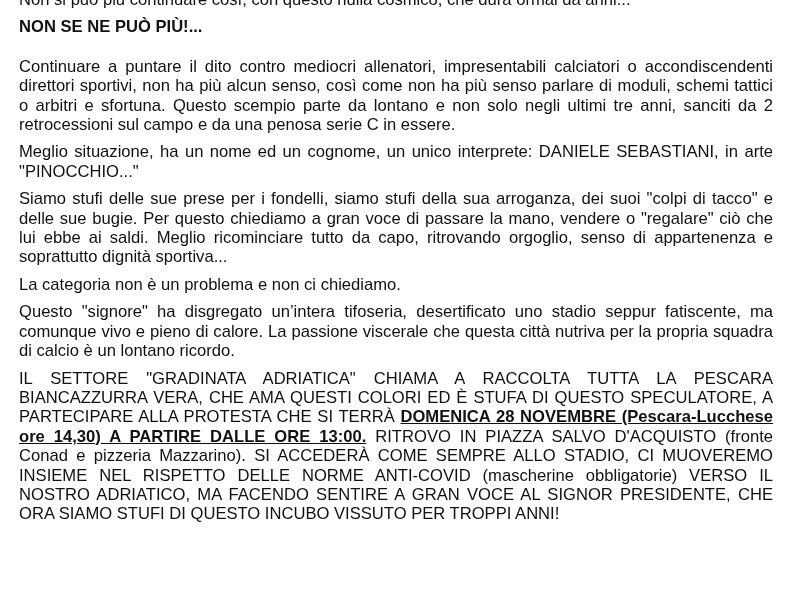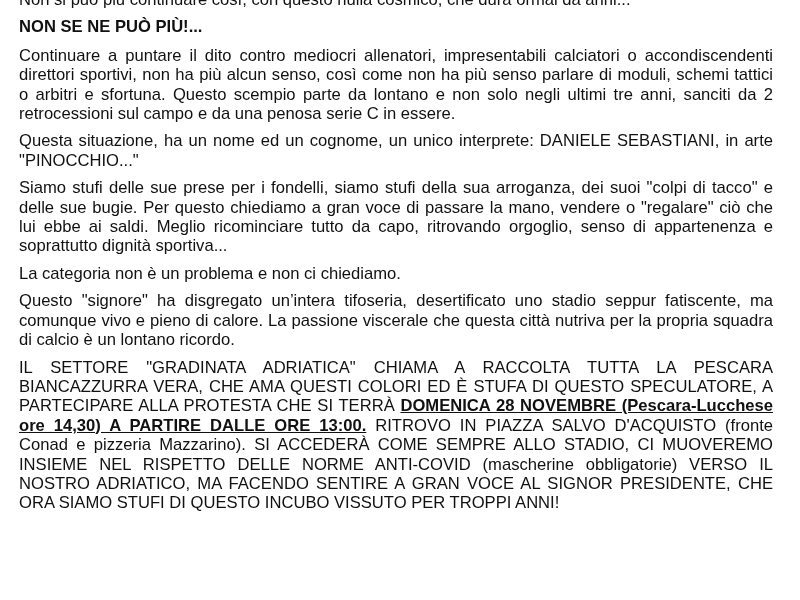--- a/index.html
+++ b/index.html
@@ -23,32 +23,32 @@
       line-height: 19.4px;
       color: #111111;
     }
     .doc p {
       margin: 0 0 8px 0;
       text-align: justify;
     }
     .doc p.left { text-align: left; }
     .doc p.heading {
       font-weight: bold;
-      margin-bottom: 9px;
+      margin-bottom: 20px;
     }
     .doc .bu {
       font-weight: bold;
       text-decoration: underline;
     }
   </style>
 </head>
 <body>
 
 <div class="doc">
   <p class="left">Non si può più continuare così, con questo nulla cosmico, che dura ormai da anni...</p>
   <p class="heading left">NON SE NE PUÒ PIÙ!...</p>
   <p>Continuare a puntare il dito contro mediocri allenatori, impresentabili calciatori o accondiscendenti direttori sportivi, non ha più alcun senso, così come non ha più senso parlare di moduli, schemi tattici o arbitri e sfortuna. Questo scempio parte da lontano e non solo negli ultimi tre anni, sanciti da 2 retrocessioni sul campo e da una penosa serie C in essere.</p>
-  <p>Questa situazione, ha un nome ed un cognome, un unico interprete: DANIELE SEBASTIANI, in arte "PINOCCHIO..."</p>
+  <p>Meglio situazione, ha un nome ed un cognome, un unico interprete: DANIELE SEBASTIANI, in arte "PINOCCHIO..."</p>
   <p>Siamo stufi delle sue prese per i fondelli, siamo stufi della sua arroganza, dei suoi "colpi di tacco" e delle sue bugie. Per questo chiediamo a gran voce di passare la mano, vendere o "regalare" ciò che lui ebbe ai saldi. Meglio ricominciare tutto da capo, ritrovando orgoglio, senso di appartenenza e soprattutto dignità sportiva...</p>
   <p>La categoria non è un problema e non ci chiediamo.</p>
   <p>Questo "signore" ha disgregato un’intera tifoseria, desertificato uno stadio seppur fatiscente, ma comunque vivo e pieno di calore. La passione viscerale che questa città nutriva per la propria squadra di calcio è un lontano ricordo.</p>
   <p><span>IL SETTORE "GRADINATA ADRIATICA" CHIAMA A RACCOLTA TUTTA LA PESCARA BIANCAZZURRA VERA, CHE AMA QUESTI COLORI ED È STUFA DI QUESTO SPECULATORE, A PARTECIPARE ALLA PROTESTA CHE SI TERRÀ </span><span class="bu">DOMENICA 28 NOVEMBRE (Pescara-Lucchese ore 14,30) A PARTIRE DALLE ORE 13:00.</span><span> RITROVO IN PIAZZA SALVO D'ACQUISTO (fronte Conad e pizzeria Mazzarino). SI ACCEDERÀ COME SEMPRE ALLO STADIO, CI MUOVEREMO INSIEME NEL RISPETTO DELLE NORME ANTI-COVID (mascherine obbligatorie) VERSO IL NOSTRO ADRIATICO, MA FACENDO SENTIRE A GRAN VOCE AL SIGNOR PRESIDENTE, CHE ORA SIAMO STUFI DI QUESTO INCUBO VISSUTO PER TROPPI ANNI!</span></p>
 </div>
 
 </body></html>

